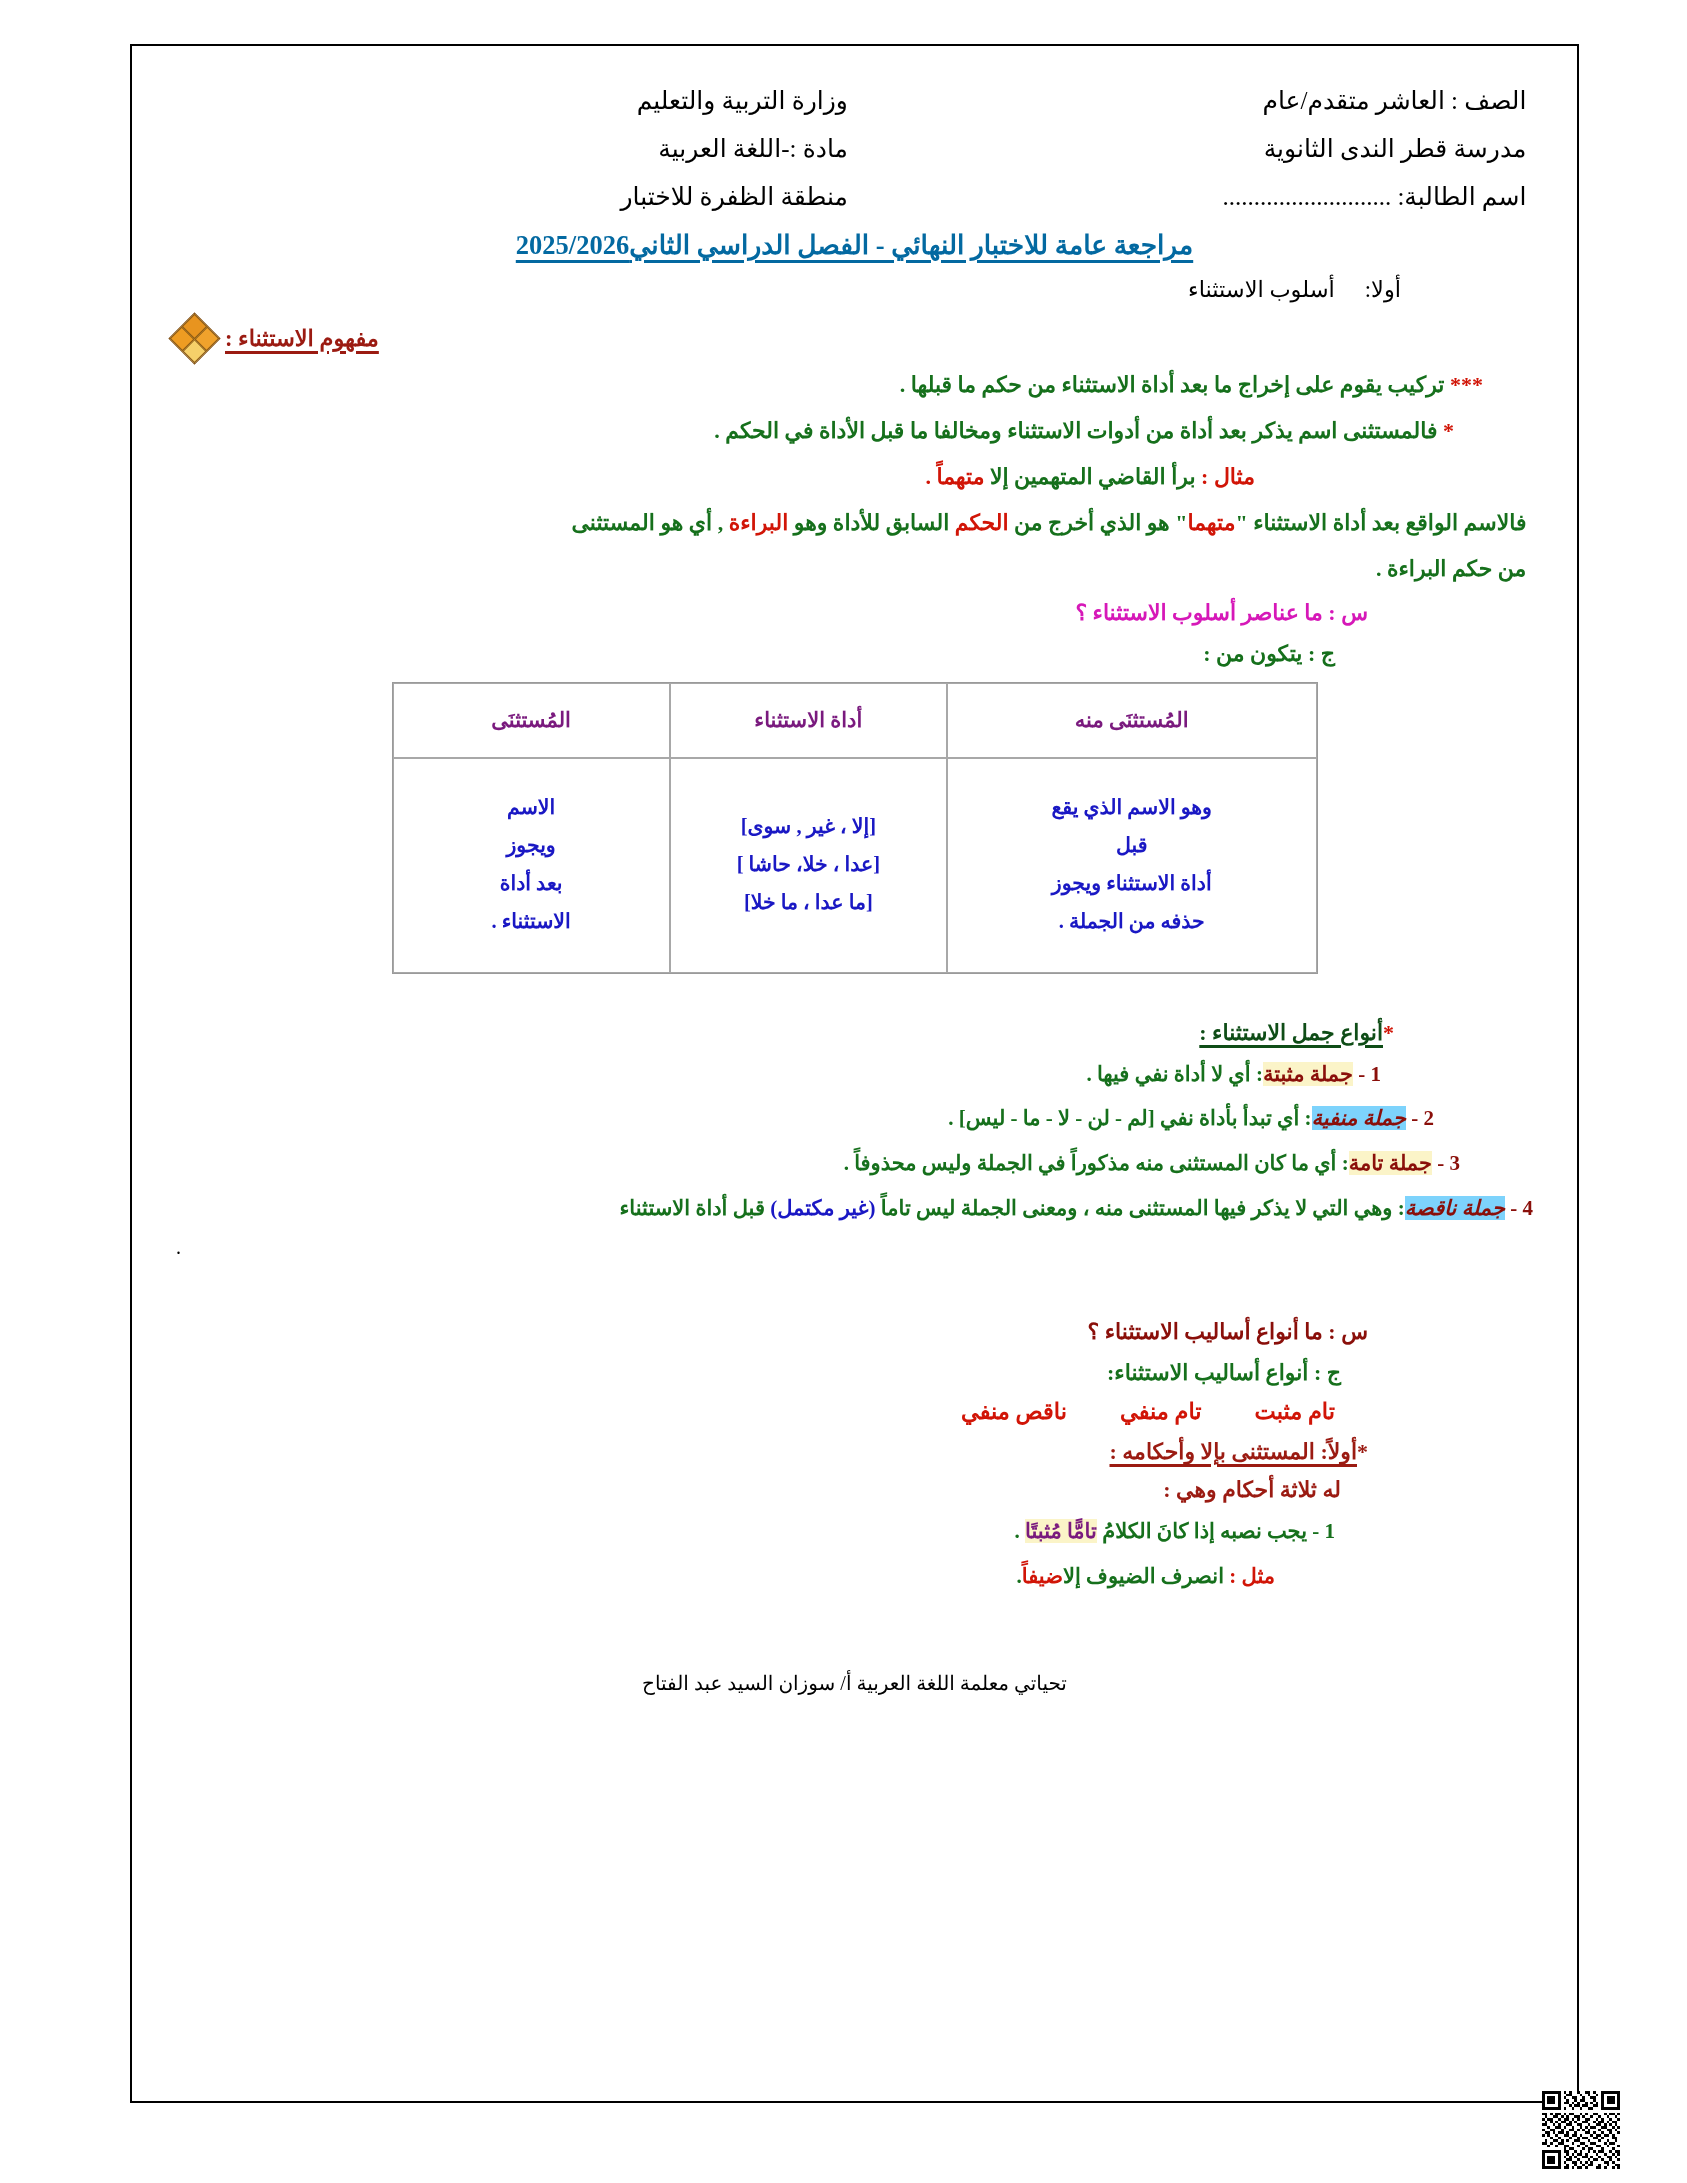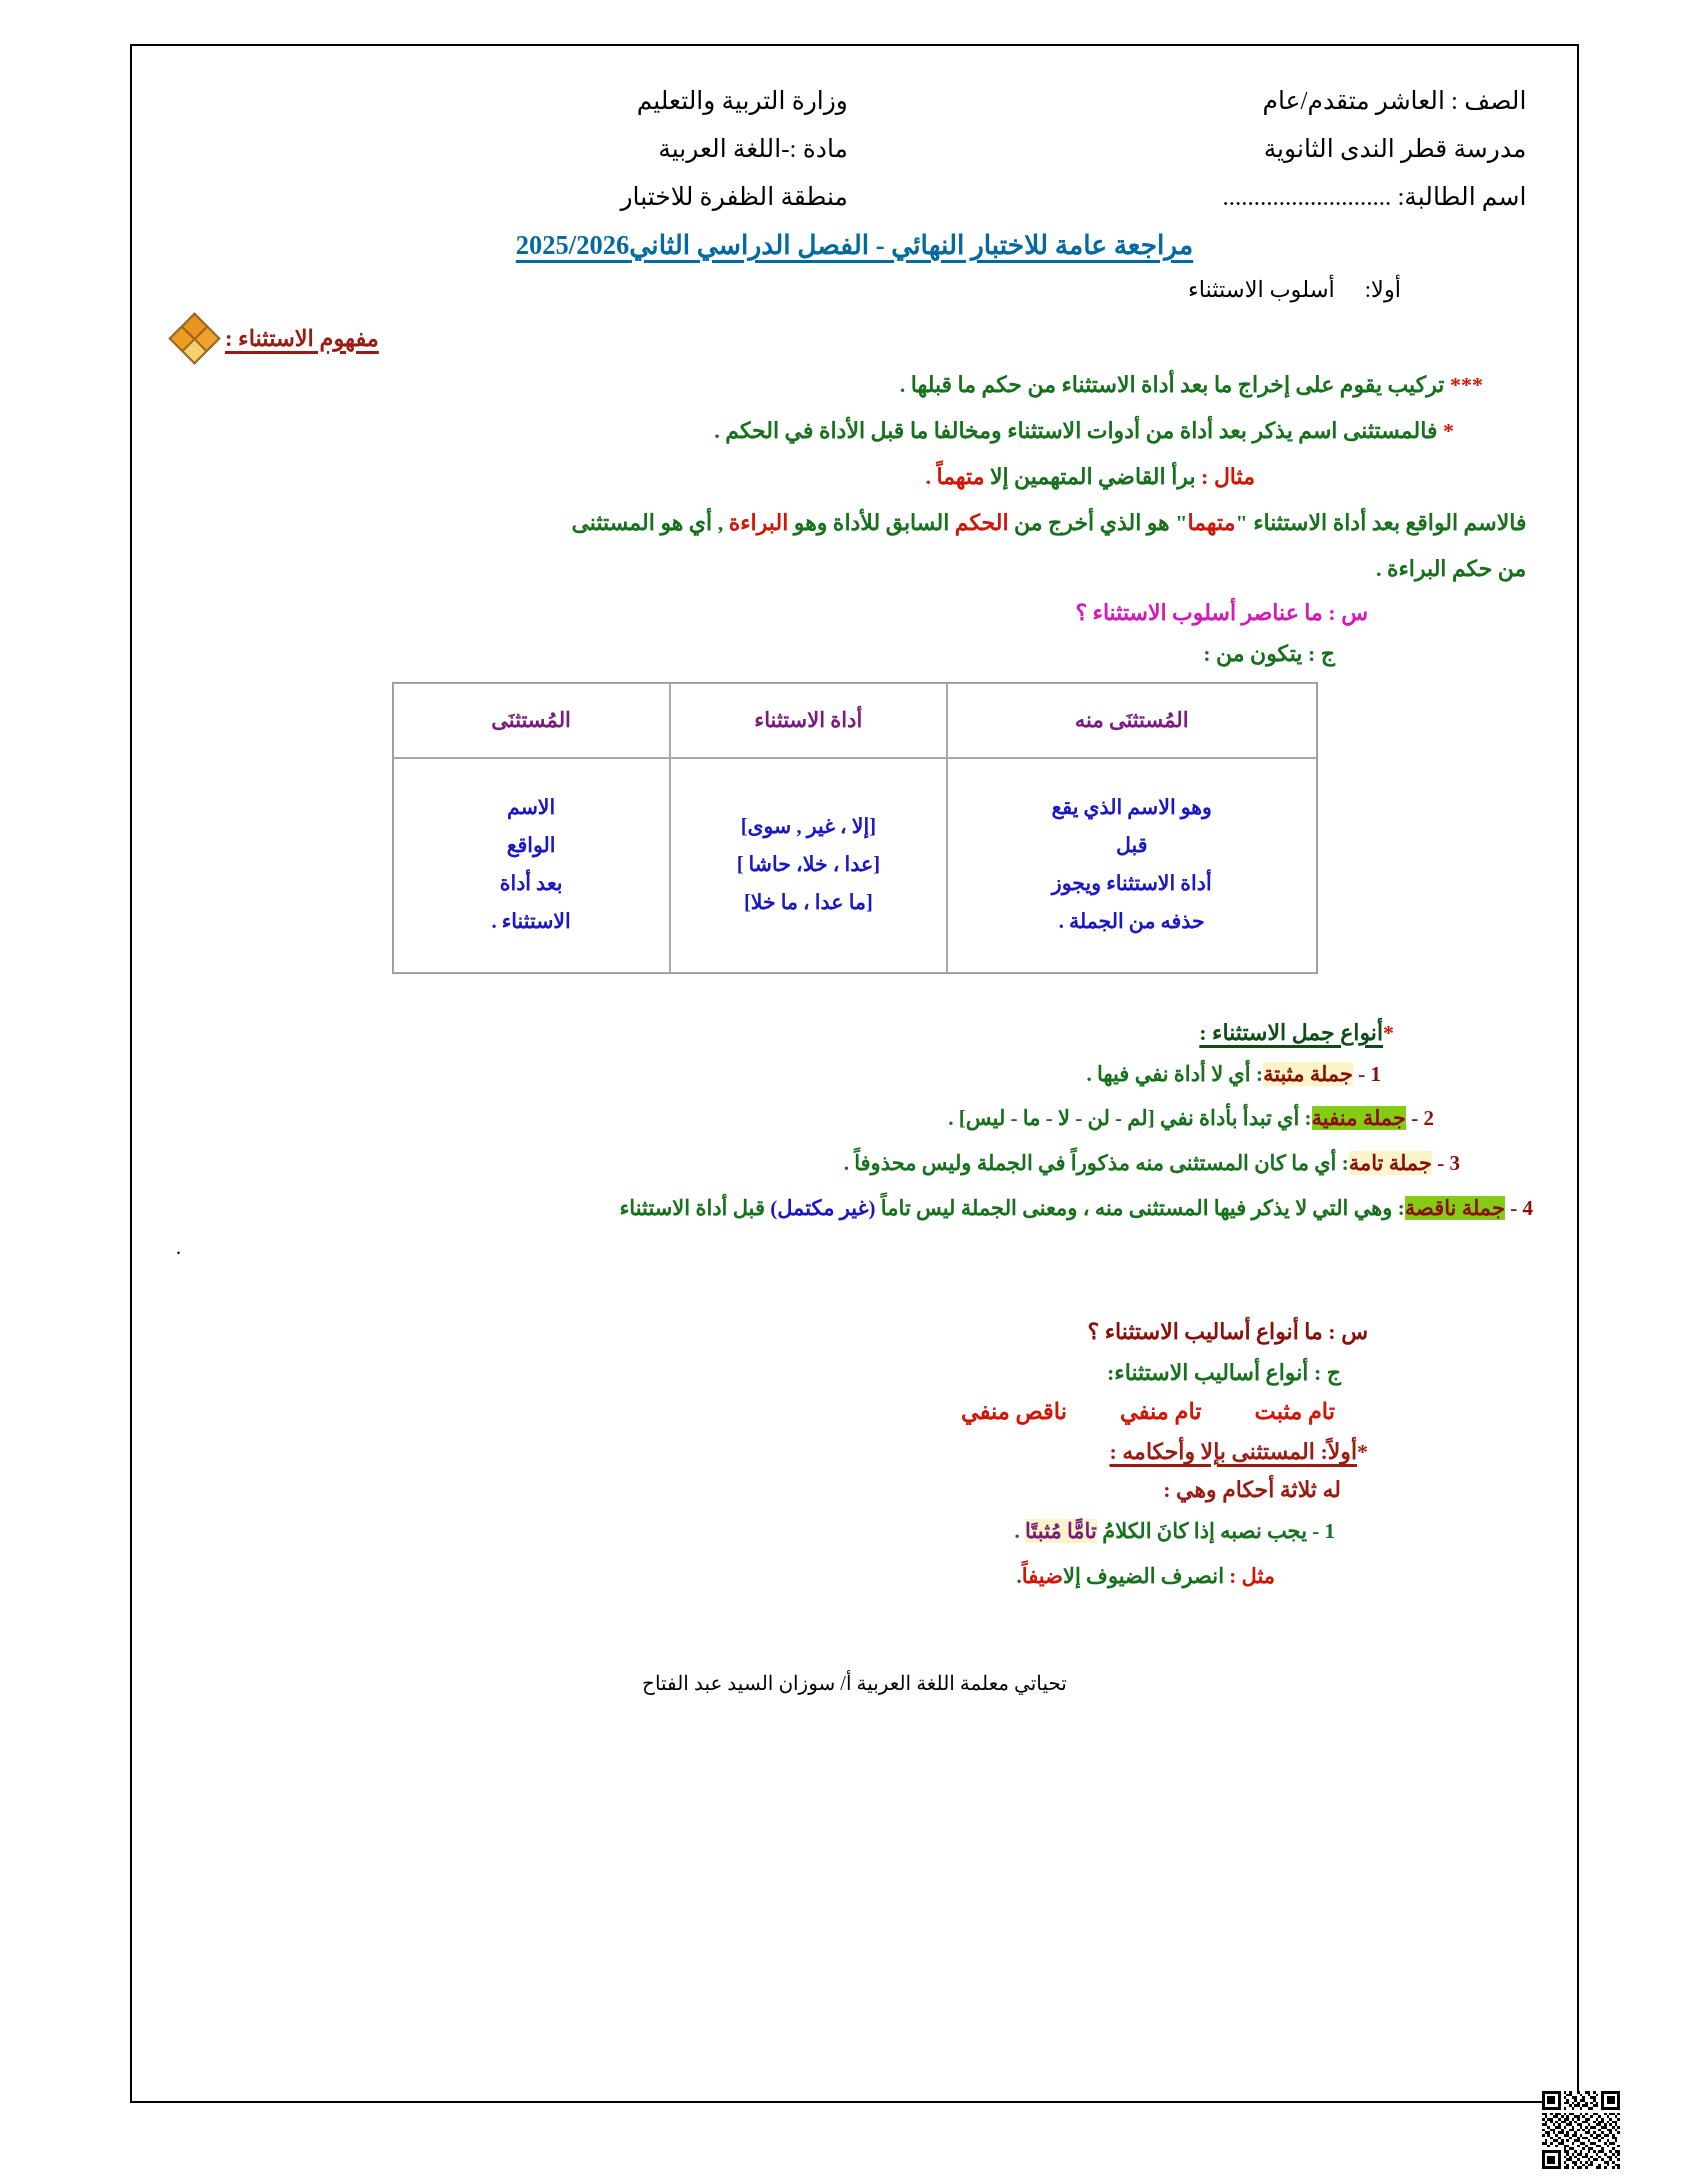--- a/index.html
+++ b/index.html
@@ -125,21 +125,21 @@
   .ln.indent1 { margin-right: 79px; }
   .ln.indent2 { margin-right: 50px; }
   .ln.indent4 { margin-right: 278px; }
   .red   { color: #d11507; }
   .dkred { color: #8a0f0a; }
   .green { color: #16701c; }
   .blue  { color: #1a18c4; }
   .magenta { color: #d618b8; }
   .purple { color: #7a1a7e; }
   .hl-yellow { background: #fbf4c8; }
-  .hl-cyan   { background: #84cc16; }
+  .hl-cyan   { background: #7dd3fc; font-style: italic; }
 
   .q-line {
     font-size: 22px;
     font-weight: bold;
     text-align: right;
     margin: 14.6px 165px 9.3px 0;
   }
 
   
   .tbl-wrap {
@@ -347,21 +347,21 @@
             <div>أداة الاستثناء ويجوز</div>
             <div>حذفه من الجملة .</div>
           </td>
           <td>
             <div>[إلا ، غير , سوى]</div>
             <div>[عدا ، خلا، حاشا ]</div>
             <div>[ما عدا ، ما خلا]</div>
           </td>
           <td>
             <div>الاسم</div>
-            <div>الواقع</div>
+            <div>ويجوز</div>
             <div>بعد أداة</div>
             <div>الاستثناء .</div>
           </td>
         </tr>
       </tbody>
     </table>
   </div>
 
   <div class="sec-head" style="margin-top:46px;">
     <span class="star">*</span><u>أنواع جمل الاستثناء :</u>

